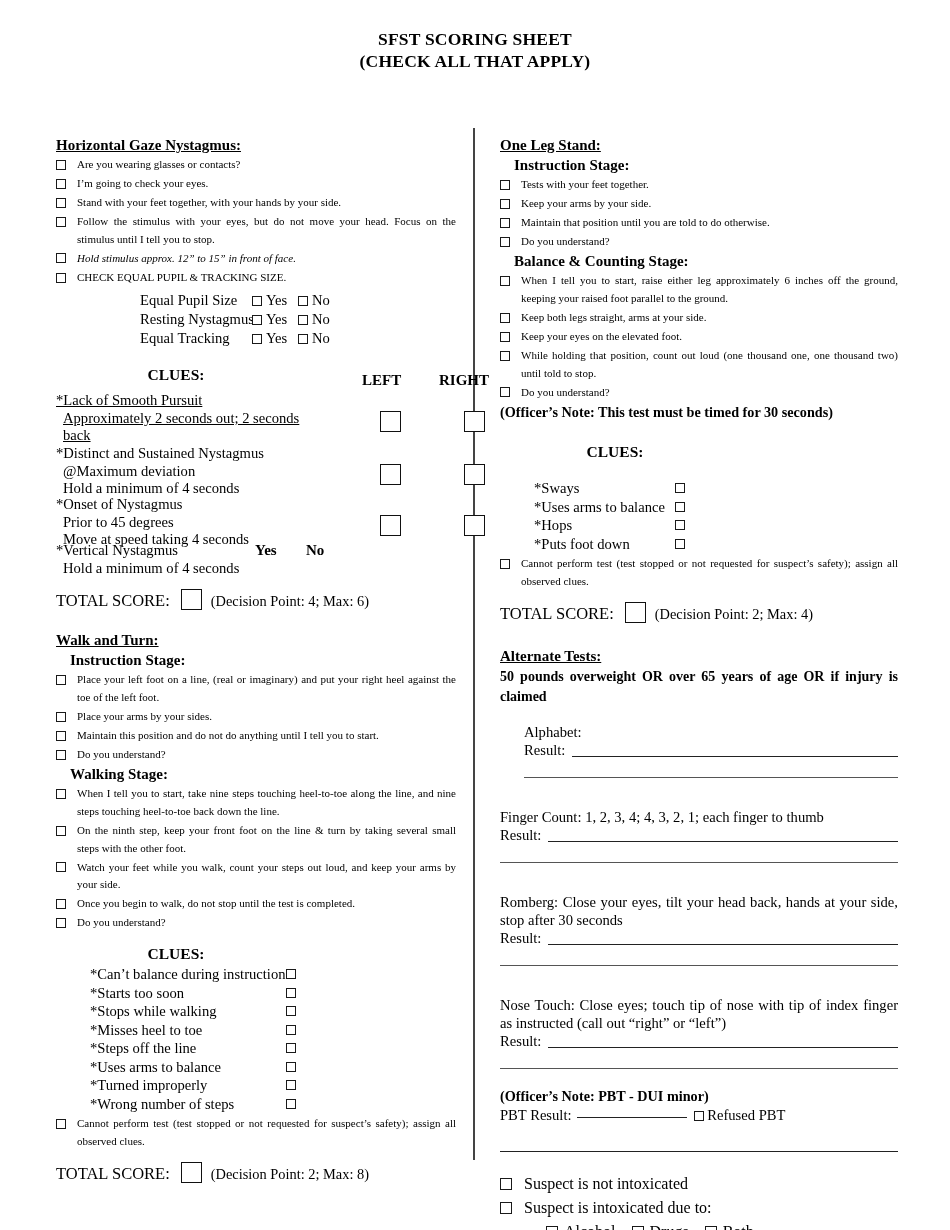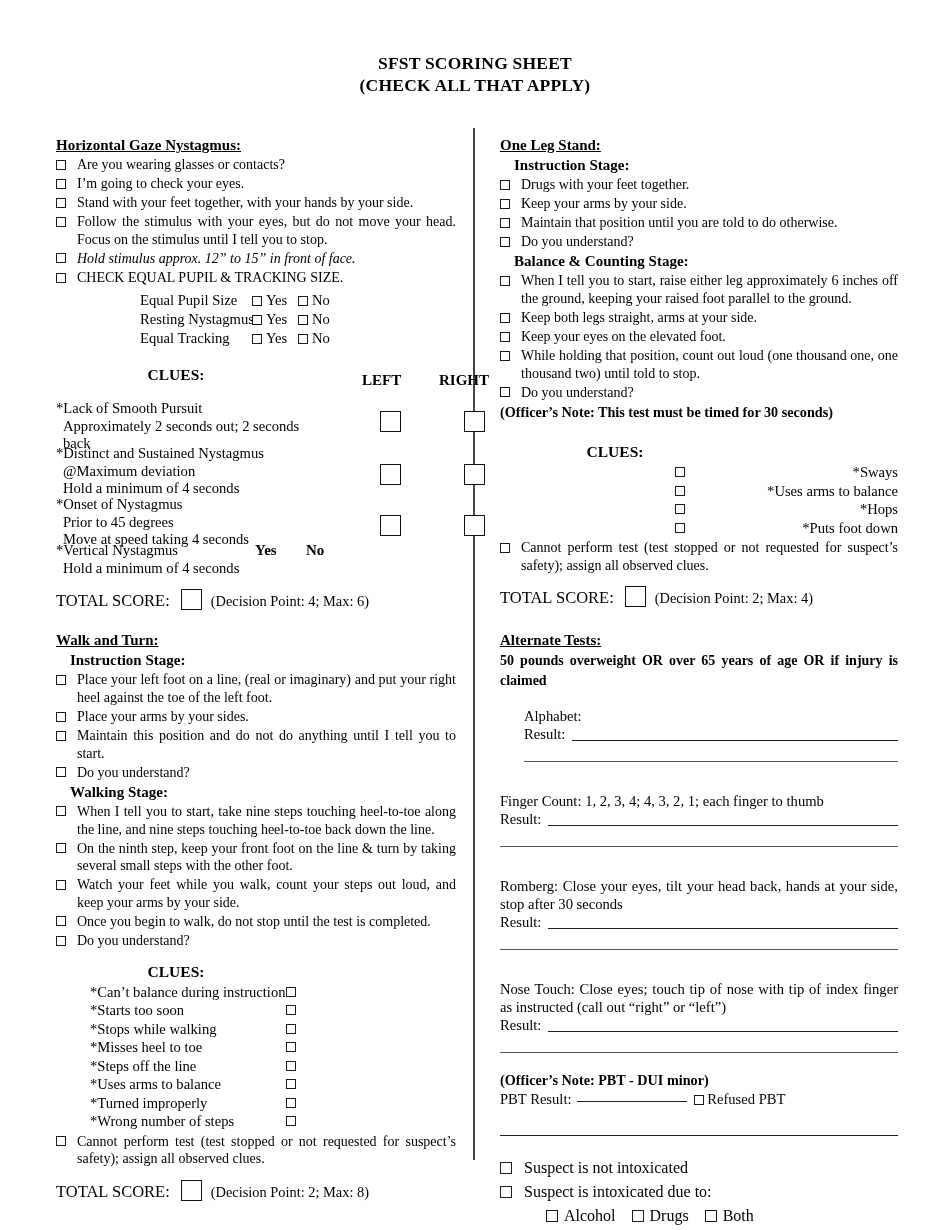--- a/index.html
+++ b/index.html
@@ -14,21 +14,21 @@
     overflow: hidden;
   }
 
   
   .doc-title {
     text-align: center;
     font-weight: bold;
     font-size: 17.5px;
     line-height: 22px;
     letter-spacing: 0.2px;
-    padding-top: 52px;
+    padding-top: 28px;
   }
   .doc-title div { white-space: nowrap; }
 
   
   .columns {
     position: absolute;
     top: 136px;
     left: 0;
     width: 950px;
   }
@@ -71,21 +71,21 @@
     font-weight: bold;
     font-size: 14.2px;
     line-height: 18px;
     margin: 1px 0 0 0;
   }
 
   
   .cb-item {
     position: relative;
     padding-left: 21px;
-    font-size: 14px;
+    font-size: 11px;
     line-height: 17.6px;
     margin-bottom: 1.5px;
     text-align: justify;
     text-justify: inter-word;
   }
   .cb-item.nojust { text-align: left; }
   .cb-item > .box {
     position: absolute;
     left: 0;
     top: 3.5px;
@@ -309,21 +309,21 @@
       </div>
 
       <div class="clues-head-row" style="margin-top:12px;">
         <div style="font-weight:bold;font-size:15.5px;text-align:center;width:240px;position:absolute;top:6px;left:0;">CLUES:</div>
         <div class="lr lr-left">LEFT</div>
         <div class="lr lr-right">RIGHT</div>
       </div>
 
       <div class="hgn-clues" style="margin-top:11px;height:150px;">
 
-        <div class="clue-block" style="position:absolute;top:8px;left:0;width:300px;">
+        <div class="clue-block" style="position:absolute;top:0;left:0;width:300px;text-decoration:underline;">
           <div class="main">*Lack of Smooth Pursuit</div>
           <div class="sub">Approximately 2 seconds out; 2 seconds</div>
           <div class="sub">back</div>
         </div>
         <div class="hgn-box" style="top:19px;left:324px;"></div>
         <div class="hgn-box" style="top:19px;left:408px;"></div>
 
         <div class="clue-block" style="position:absolute;top:53px;left:0;width:300px;">
           <div class="main">*Distinct and Sustained Nystagmus</div>
           <div class="sub">@Maximum deviation</div>
@@ -447,21 +447,21 @@
   </div>
 
   <div class="col-right">
 
     <div>
       <div class="sec-head"><u>One Leg Stand:</u></div>
       <div class="stage-head">Instruction Stage:</div>
 
       <div class="cb-item nojust">
         <span class="box"></span>
-        <span>Drugs with your feet together.</span>
+        <span>Tests with your feet together.</span>
       </div>
       <div class="cb-item nojust">
         <span class="box"></span>
         <span>Keep your arms by your side.</span>
       </div>
       <div class="cb-item nojust">
         <span class="box"></span>
         <span>Maintain that position until you are told to do otherwise.</span>
       </div>
       <div class="cb-item nojust">
@@ -489,21 +489,21 @@
       </div>
       <div class="cb-item nojust">
         <span class="box"></span>
         <span>Do you understand?</span>
       </div>
 
       <div class="note-bold">(Officer’s Note: This test must be timed for 30 seconds)</div>
 
       <div style="font-weight:bold;font-size:15.5px;text-align:center;width:230px;margin-top:22px;">CLUES:</div>
 
-      <div style="position:relative;margin-top:2px;text-align:right;">
+      <div style="position:relative;margin-top:18px;">
         <div class="clue-row">
           <span>*Sways</span>
           <span class="box" style="left:175px;"></span>
         </div>
         <div class="clue-row">
           <span>*Uses arms to balance</span>
           <span class="box" style="left:175px;"></span>
         </div>
         <div class="clue-row">
           <span>*Hops</span>

